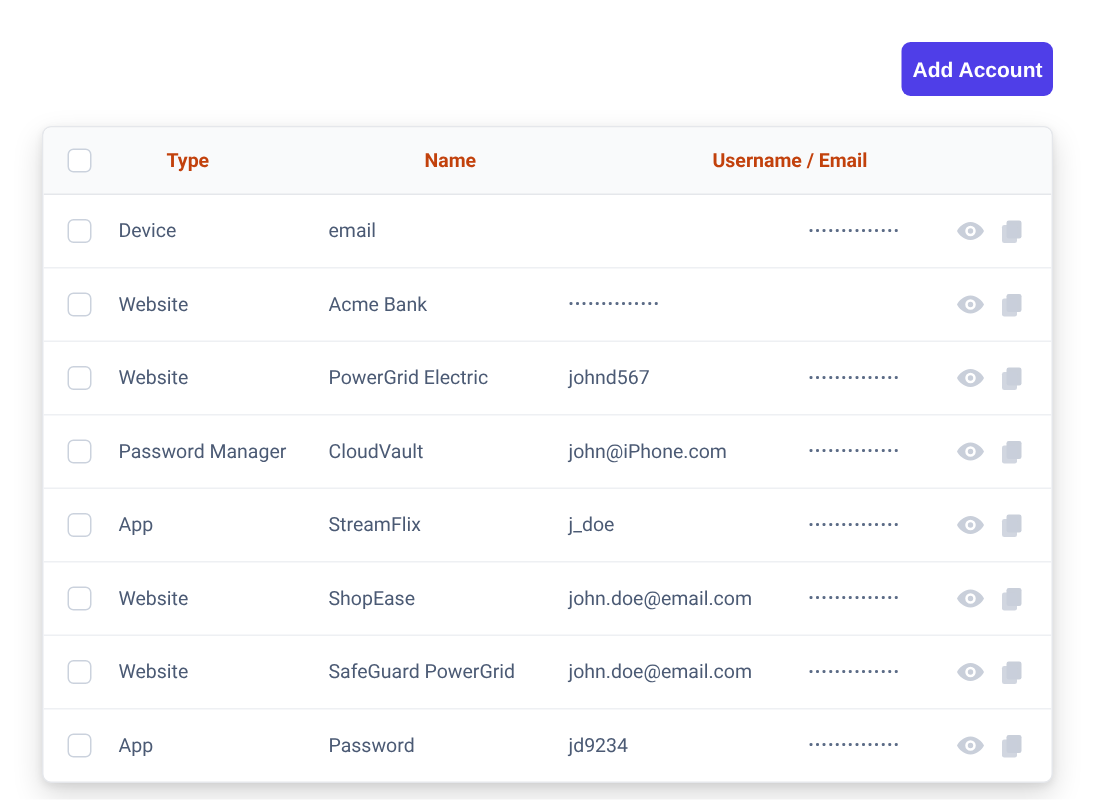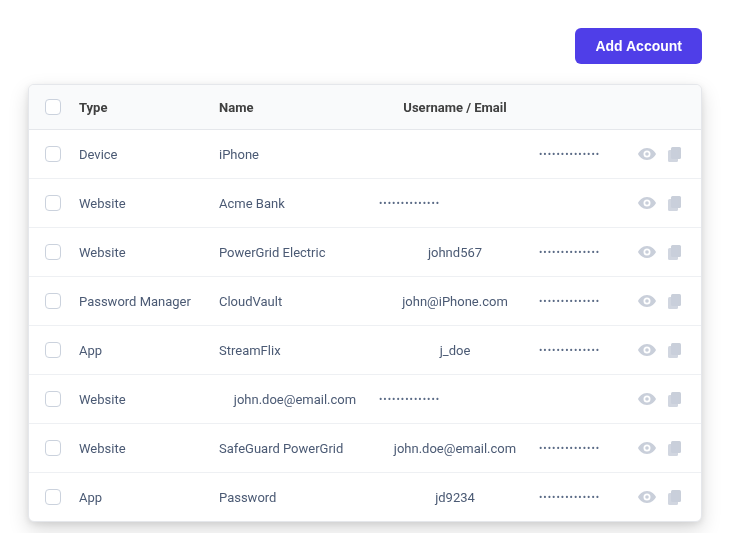--- a/index.html
+++ b/index.html
@@ -14,55 +14,56 @@
     .top-bar {
       display: flex;
       justify-content: flex-end;
       margin-bottom: 20px;
     }
     .add-btn {
       background: #4f3ee8;
       color: #ffffff;
       border: none;
       border-radius: 6px;
-      padding: 10px 20px;
+      padding: 10px 7px;
       font-size: 14px;
       font-weight: 700;
       cursor: pointer;
     }
     .table-card {
       background: #ffffff;
       border: 1px solid #e5e7eb;
       border-radius: 6px;
       box-shadow: 0 8px 20px rgba(0,0,0,0.15), 0 2px 6px rgba(0,0,0,0.08);
       overflow: hidden;
     }
     .table-header {
       display: flex;
       align-items: center;
       background: #f9fafb;
       border-bottom: 1px solid #e5e7eb;
       padding: 14px 16px;
       font-size: 13px;
       font-weight: 700;
-      color: #404040;
+      color: #c2410c;
+      gap: 32px;
     }
     .table-row {
       display: flex;
       align-items: center;
       border-bottom: 1px solid #eef0f3;
       padding: 14px 16px;
       font-size: 13px;
       color: #4b5a74;
     }
     .table-row:last-child { border-bottom: none; }
     .col-check { width: 34px; display: flex; align-items: center; }
     .col-type { width: 140px; padding-right: 8px; }
     .col-name { width: 160px; padding-right: 3px; }
-    .col-user { width: 160px; padding-right: 8px; text-align: center; }
+    .col-user { width: 160px; padding-right: 8px; }
     .col-pass { flex: 1; display: flex; align-items: center; }
     .password-mask {
       color: #5b6b86;
       letter-spacing: 1px;
       font-size: 10px;
       flex: 1;
     }
     .row-actions {
       display: flex;
       gap: 8px;
@@ -105,21 +106,21 @@
     <div class="col-name">Name</div>
     <div class="col-user">Username / Email</div>
   </div>
 
   <div id="rows-container">
       <div class="table-row">
     <div class="col-check">
       <div class="checkbox"></div>
     </div>
     <div class="col-type">Device</div>
-    <div class="col-name">iPhone</div>
+    <div class="col-name">email</div>
     <div class="col-user"></div>
     <div class="col-pass">
       <span class="password-mask">••••••••••••••</span>
       <div class="row-actions">
         <span class="icon-btn">
           <svg width="20" height="20" viewBox="0 0 20 20">
                 <use href="#eye-svg"></use>
               </svg>
         </span>
         <span class="icon-btn">
@@ -219,20 +220,21 @@
               </svg>
         </span>
       </div>
     </div>
   </div>
       <div class="table-row">
     <div class="col-check">
       <div class="checkbox"></div>
     </div>
     <div class="col-type">Website</div>
+    <div class="col-name">ShopEase</div>
     <div class="col-user">john.doe@email.com</div>
     <div class="col-pass">
       <span class="password-mask">••••••••••••••</span>
       <div class="row-actions">
         <span class="icon-btn">
           <svg width="20" height="20" viewBox="0 0 20 20">
                 <use href="#eye-svg"></use>
               </svg>
         </span>
         <span class="icon-btn">

